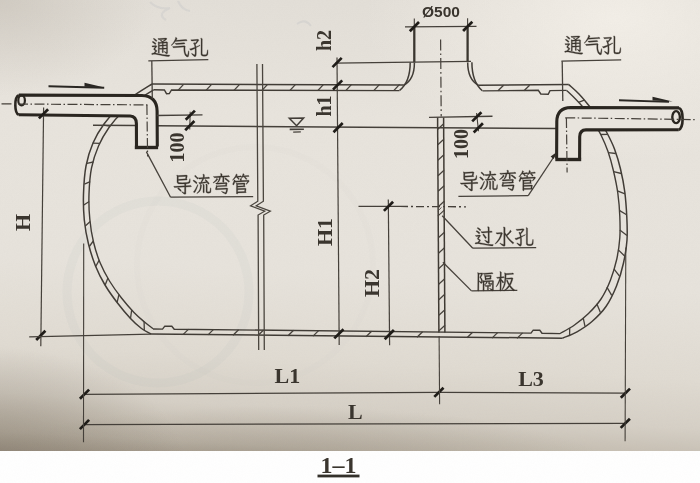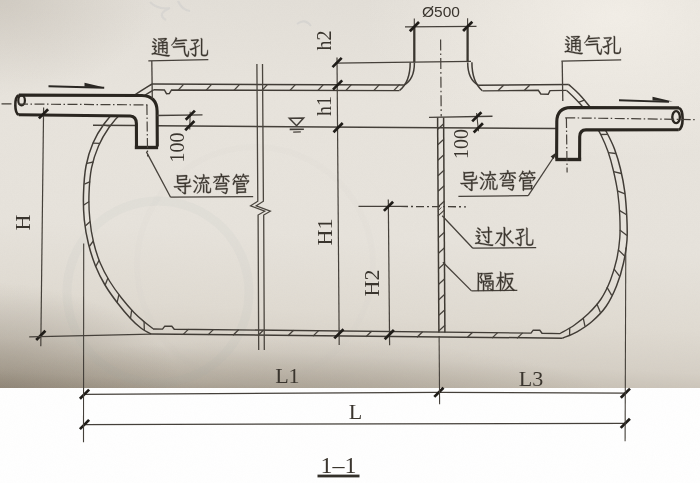--- a/index.html
+++ b/index.html
@@ -1,20 +1,21 @@
 <!DOCTYPE html>
 <html><head><meta charset="utf-8"><style>
 html,body{margin:0;padding:0;width:700px;height:483px;overflow:hidden}
-#page{position:relative;width:700px;height:388px;
+#page{position:relative;width:700px;height:451px;
 background:
 radial-gradient(ellipse 420px 240px at 88% 4%, rgba(245,241,234,0.85), rgba(245,241,234,0) 60%),
 radial-gradient(ellipse 320px 190px at -2% 103%, rgba(122,112,97,0.55), rgba(122,112,97,0) 62%),
 radial-gradient(ellipse 500px 110px at 40% 107%, rgba(118,108,93,0.38), rgba(118,108,93,0) 70%),
 radial-gradient(ellipse 260px 160px at 0% 0%, rgba(190,183,172,0.5), rgba(190,183,172,0) 60%),
 linear-gradient(183deg, #e2ded7 0%, #e8e4dd 28%, #e7e3dc 60%, #e0dbd2 78%, #d6d0c6 88%, #c0b8ab 96%, #a79d8f 100%);
+font-weight: bold;
 }
 svg{position:absolute;left:0;top:0;filter:blur(0.42px)}
 </style></head><body>
 <div id="page">
 <svg width="700" height="483" viewBox="0 0 700 483">
 <defs>
         <path id="g901a" d="M578 404V310L431 304V396ZM790 415V319L632 313V406ZM902 -66H908Q924 -66 935 -54Q946 -41 952 -28Q958 -14 958 -11Q958 -3 936 -3H931Q858 -3 770 6Q683 15 594 28Q506 42 427 56Q348 70 291 81Q272 85 254 88Q235 90 218 91Q266 126 284 148Q302 171 302 187Q302 199 298 206Q294 213 276 226Q257 238 215 264Q209 269 209 271Q209 273 211 275Q228 297 246 319Q264 341 288 369Q293 374 299 380Q305 387 305 394Q305 403 297 410Q289 418 280 423Q270 428 266 428Q263 428 260 428Q258 427 255 427L120 415Q115 414 110 414Q106 414 101 414Q83 414 68 417Q67 417 66 418Q64 418 63 418Q56 418 56 411Q56 395 70 378Q85 361 106 361Q112 361 119 362Q126 362 135 363L219 371Q203 352 190 335Q176 318 165 303Q147 278 147 261Q147 241 174 225Q189 217 205 207Q221 197 232 189Q236 185 236 182Q236 181 234 177Q202 137 139 90Q97 86 76 82Q56 78 50 72Q43 67 43 58Q43 29 53 23Q63 17 67 17Q75 17 85 20Q114 30 140 34Q166 38 188 38Q214 38 237 34Q260 31 282 26Q338 14 416 0Q495 -15 582 -30Q668 -44 752 -54Q835 -64 902 -66ZM579 534 578 452 431 445V526ZM789 546V462L632 454V537ZM227 474Q236 474 244 483Q252 492 256 502Q261 512 261 516Q261 524 247 537Q233 550 212 564Q190 579 168 592Q146 606 129 614Q112 623 107 623Q103 623 90 612Q76 601 76 590Q76 585 81 580Q86 575 94 569Q121 552 149 532Q177 511 206 485Q219 474 227 474ZM270 612Q279 612 292 626Q306 641 306 651Q306 659 292 673Q279 687 258 702Q237 718 216 732Q194 746 178 754Q163 763 159 763Q148 763 138 750Q127 737 127 733Q127 724 144 713Q201 673 251 623Q262 612 270 612ZM790 274 791 124Q744 138 696 160Q690 163 686 164Q681 165 678 165Q670 165 670 159Q670 152 688 134Q705 117 729 98Q753 78 774 64Q796 50 803 50Q821 50 835 68Q849 86 849 105Q849 112 848 119Q848 126 848 134L846 543Q846 550 848 555Q851 560 851 566Q851 569 842 583Q834 597 813 597H803L640 588L630 597Q673 623 711 649Q749 675 792 708Q797 713 804 718Q812 724 812 733Q812 743 800 756Q789 769 767 769H757L424 748Q420 748 416 748Q412 747 407 747Q393 747 378 750Q375 751 373 751Q371 751 369 751Q361 751 361 746L366 732Q371 717 390 701Q395 697 402 696Q408 694 416 694Q421 694 427 694Q433 694 440 695L717 715Q696 699 664 676Q633 653 592 627Q564 649 539 666Q514 683 509 683Q501 683 496 676Q490 668 487 660L484 652Q484 646 495 639Q515 626 535 612Q555 599 572 585L432 577Q407 588 392 593Q378 598 371 598Q364 598 364 592Q364 587 367 581Q378 551 378 523L375 189Q375 170 374 155Q374 140 371 125Q371 124 370 122Q370 120 370 118Q370 105 382 97Q393 89 404 86L416 83Q426 83 428 90Q431 97 431 107V257L577 264V214Q577 174 573 146Q573 144 572 142Q572 141 572 139Q572 125 582 116Q593 107 604 102Q616 98 618 98Q632 98 632 120V267Z"></path>
         <path id="g6c14" d="M964 138V158Q962 193 950 193Q939 193 933 162Q924 117 913 74Q902 32 888 -6Q888 -12 882 -12Q873 -12 854 0Q835 13 814 44Q794 75 780 128Q766 182 766 264Q766 288 767 311Q768 334 769 354Q770 363 773 370Q776 377 776 384Q776 397 762 408Q747 419 730 419H718L202 385H196Q186 385 174 387Q162 389 151 391Q149 392 145 392Q138 392 138 386Q138 379 146 362Q155 346 169 335Q177 329 197 329Q202 329 208 329Q215 329 222 330L705 361Q702 322 702 282Q702 181 719 114Q736 46 762 5Q787 -36 815 -56Q843 -77 866 -84Q889 -91 899 -91Q931 -91 942 -51Q954 -7 959 46Q964 98 964 138ZM348 477 737 503Q745 504 752 508Q759 512 759 519Q759 529 750 539Q740 549 728 556Q717 563 711 563Q708 563 702 561Q693 558 684 557Q674 556 664 555L331 532H322Q312 532 301 534Q290 535 280 536Q278 537 274 537Q266 537 266 530Q266 528 266 526Q267 523 268 520Q280 492 294 484Q308 476 327 476Q332 476 337 476Q342 477 348 477ZM274 611 845 646Q855 647 862 651Q868 655 868 662Q868 671 858 682Q848 692 836 700Q824 707 818 707Q813 707 810 706Q800 703 792 702Q784 701 773 700L315 671Q320 678 331 696Q342 714 352 732Q361 750 361 757Q361 767 347 778Q333 790 316 798Q300 806 294 806Q286 806 286 795V784Q286 759 268 720Q251 682 222 638Q194 594 158 550Q123 507 87 472Q66 451 66 440Q66 433 75 433Q85 433 103 444L108 447Q153 477 195 520Q237 562 274 611Z"></path>
         <path id="g5b54" d="M49 286H44Q34 286 34 279Q34 277 36 274Q37 272 38 268Q41 263 49 250Q57 237 69 226Q81 214 93 214Q103 214 136 226Q170 239 215 258Q260 278 302 298Q304 268 306 232Q308 195 308 157Q308 121 306 85Q304 49 298 15Q295 6 291 6Q288 6 286 7Q251 19 218 34Q184 50 158 66Q151 71 145 73Q139 75 135 75Q127 75 127 68Q127 59 142 42Q156 25 178 4Q201 -16 226 -34Q251 -53 273 -65Q295 -77 307 -77Q329 -77 346 -50Q358 -31 363 5Q368 41 369 80Q370 119 370 147Q370 193 367 238Q364 282 359 325Q428 360 468 381Q509 402 528 414Q548 426 554 432Q560 438 560 441Q560 449 548 449Q539 449 530 445Q490 428 444 410Q399 391 352 374Q348 401 341 426Q334 452 325 475Q348 495 378 526Q407 556 435 588Q463 619 482 644Q500 668 500 677Q500 682 488 696Q476 711 446 711H437L158 691Q154 691 150 690Q145 690 140 690Q131 690 122 691Q112 692 104 694Q103 694 102 694Q101 695 100 695Q94 695 94 690Q94 687 95 685Q108 650 123 642Q138 635 150 635Q157 635 164 636Q172 636 180 637L411 658Q392 627 364 594Q335 560 301 528Q290 548 284 556Q277 565 268 565Q258 565 244 556Q230 547 230 537Q230 533 233 528Q256 492 273 450Q290 407 297 354Q230 330 188 316Q145 303 120 296Q96 289 83 287Q70 285 62 285Q58 285 55 286Q52 286 49 286ZM608 709 604 61Q604 9 626 -15Q649 -39 684 -46Q720 -52 758 -52Q828 -52 868 -44Q909 -36 928 -14Q948 7 954 48Q959 89 959 156Q959 209 954 224Q948 240 943 240Q930 240 924 192Q914 125 904 88Q895 51 882 36Q868 20 846 17Q828 14 806 12Q784 10 761 10Q734 10 712 14Q691 17 678 31Q666 45 666 74L670 732Q670 747 654 755Q639 763 622 766Q605 768 600 768Q591 768 591 763Q591 762 592 760Q594 757 595 754Q603 742 606 730Q608 719 608 709Z"></path>
         <path id="g5bfc" d="M600 320V272L117 251H106Q82 251 74 254Q66 257 62 257Q54 257 54 250Q54 230 83 199Q88 194 106 194L138 195L599 215L598 -33Q548 -24 504 -4Q461 17 452 17Q444 17 444 8Q444 -2 492 -44Q578 -115 620 -115Q635 -115 652 -103Q668 -91 668 -66L665 -27L666 218L920 229Q945 232 945 244Q945 250 938 261Q930 272 918 282Q905 291 894 291Q883 291 874 288Q864 284 836 282L667 275V353Q667 357 666 360Q719 364 787 375Q833 378 855 398Q877 419 880 458Q883 497 883 561Q883 597 870 597Q856 597 847 550Q838 503 830 485Q821 467 810 454Q798 440 769 437Q699 422 648 419Q471 408 324 420Q282 423 282 470L283 516L702 535Q731 537 731 548Q731 559 707 587L734 705Q735 709 738 713Q741 717 741 720Q741 724 738 733Q729 758 689 758L285 736Q229 759 216 759Q202 759 202 753Q202 747 210 732Q219 717 219 682L216 458V456Q216 414 242 388Q267 363 315 360Q439 350 594 357Q600 340 600 320ZM419 39Q443 70 419 87Q368 133 328 158Q289 182 282 182Q274 181 262 166Q250 152 250 144Q251 137 262 129Q326 86 379 31Q389 22 398 22Q406 23 419 39ZM646 590 283 573 284 679 665 701Z"></path>

